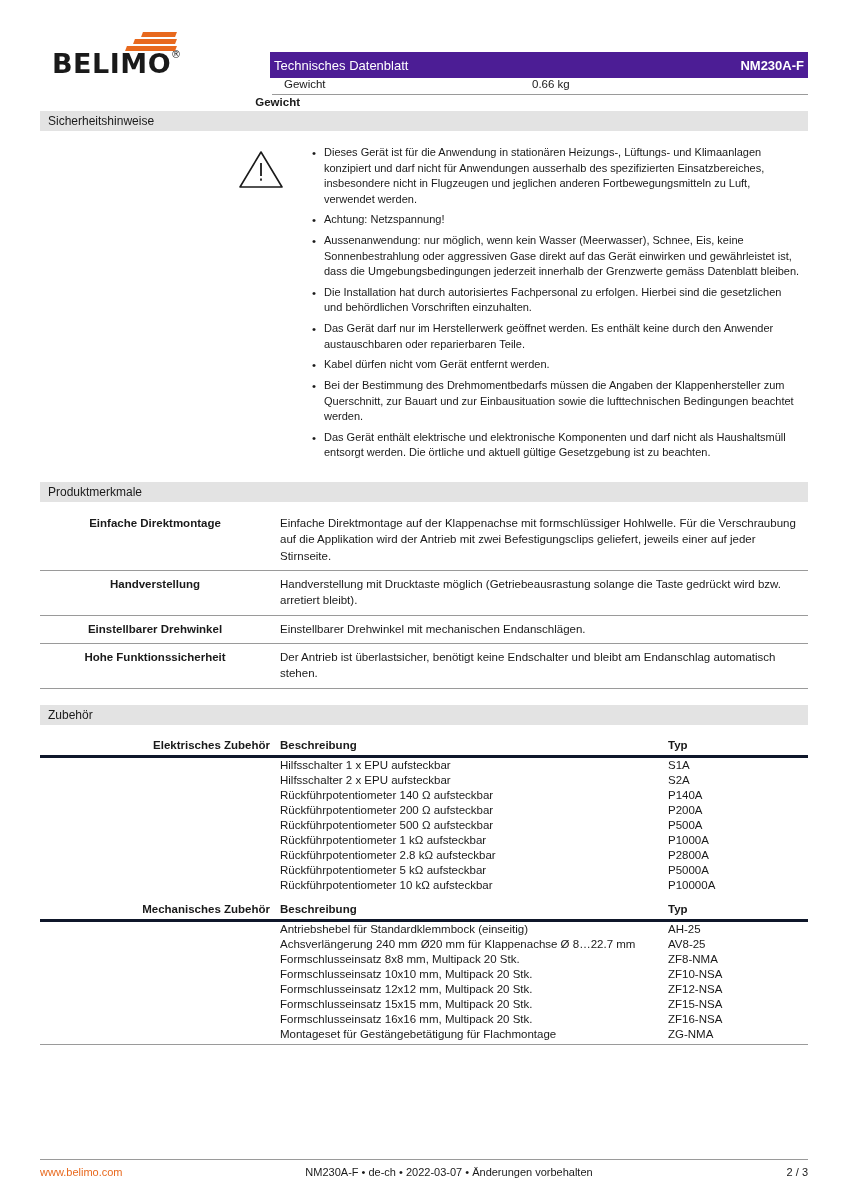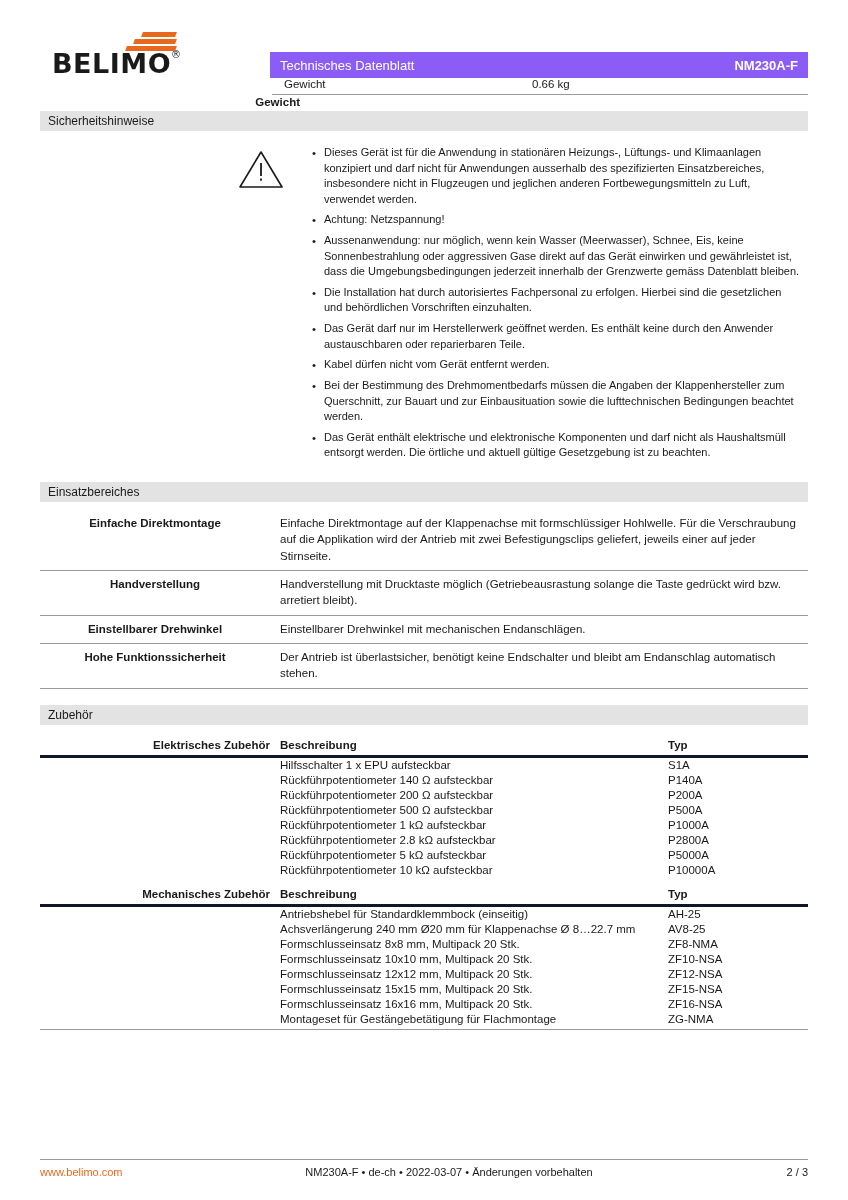--- a/index.html
+++ b/index.html
@@ -59,26 +59,26 @@
     background: #e8691e;
     transform: skewX(-20deg);
   }
   .logo-bars i:nth-child(1) { top: 0px;  left: 16px; width: 34px; }
   .logo-bars i:nth-child(2) { top: 7px;  left: 8px;  width: 42px; }
   .logo-bars i:nth-child(3) { top: 14px; left: 0px;  width: 50px; }
 
   .title-bar {
     flex: 1;
     height: 26px;
-    background: #8b5cf6;
+    background: #4c1d95;
     color: #ffffff;
     display: flex;
     align-items: center;
     justify-content: space-between;
-    padding: 0 10px;
+    padding: 0 4px;
     font-size: 13px;
     margin-top: 22px;
   }
   .title-bar .t-left { font-size: 13px; }
   .title-bar .t-right { font-size: 13px; font-weight: bold; }
 
   
   .section-band {
     background: #e3e3e3;
     height: 20px;
@@ -241,21 +241,21 @@
         <li>Aussenanwendung: nur möglich, wenn kein Wasser (Meerwasser), Schnee, Eis, keine Sonnenbestrahlung oder aggressiven Gase direkt auf das Gerät einwirken und gewährleistet ist, dass die Umgebungsbedingungen jederzeit innerhalb der Grenzwerte gemäss Datenblatt bleiben.</li>
         <li>Die Installation hat durch autorisiertes Fachpersonal zu erfolgen. Hierbei sind die gesetzlichen und behördlichen Vorschriften einzuhalten.</li>
         <li>Das Gerät darf nur im Herstellerwerk geöffnet werden. Es enthält keine durch den Anwender austauschbaren oder reparierbaren Teile.</li>
         <li>Kabel dürfen nicht vom Gerät entfernt werden.</li>
         <li>Bei der Bestimmung des Drehmomentbedarfs müssen die Angaben der Klappenhersteller zum Querschnitt, zur Bauart und zur Einbausituation sowie die lufttechnischen Bedingungen beachtet werden.</li>
         <li>Das Gerät enthält elektrische und elektronische Komponenten und darf nicht als Haushaltsmüll entsorgt werden. Die örtliche und aktuell gültige Gesetzgebung ist zu beachten.</li>
       </ul>
     </div>
   </div>
 
-  <div class="section-band">Einsatzbereiches</div>
+  <div class="section-band">Produktmerkmale</div>
 
   <div class="feat-row first">
     <div class="feat-label">Einfache Direktmontage</div>
     <div class="feat-text">Einfache Direktmontage auf der Klappenachse mit formschlüssiger Hohlwelle. Für die Verschraubung auf die Applikation wird der Antrieb mit zwei Befestigungsclips geliefert, jeweils einer auf jeder Stirnseite.</div>
   </div>
   <div class="feat-row">
     <div class="feat-label">Handverstellung</div>
     <div class="feat-text">Handverstellung mit Drucktaste möglich (Getriebeausrastung solange die Taste gedrückt wird bzw. arretiert bleibt).</div>
   </div>
   <div class="feat-row">
@@ -275,20 +275,25 @@
     <div class="c3">Typ</div>
   </div>
 
   <div class="acc-row">
     <div class="c1"></div>
     <div class="c2">Hilfsschalter 1 x EPU aufsteckbar</div>
     <div class="c3">S1A</div>
   </div>
   <div class="acc-row">
     <div class="c1"></div>
+    <div class="c2">Hilfsschalter 2 x EPU aufsteckbar</div>
+    <div class="c3">S2A</div>
+  </div>
+  <div class="acc-row">
+    <div class="c1"></div>
     <div class="c2">Rückführpotentiometer 140 Ω aufsteckbar</div>
     <div class="c3">P140A</div>
   </div>
   <div class="acc-row">
     <div class="c1"></div>
     <div class="c2">Rückführpotentiometer 200 Ω aufsteckbar</div>
     <div class="c3">P200A</div>
   </div>
   <div class="acc-row">
     <div class="c1"></div>

